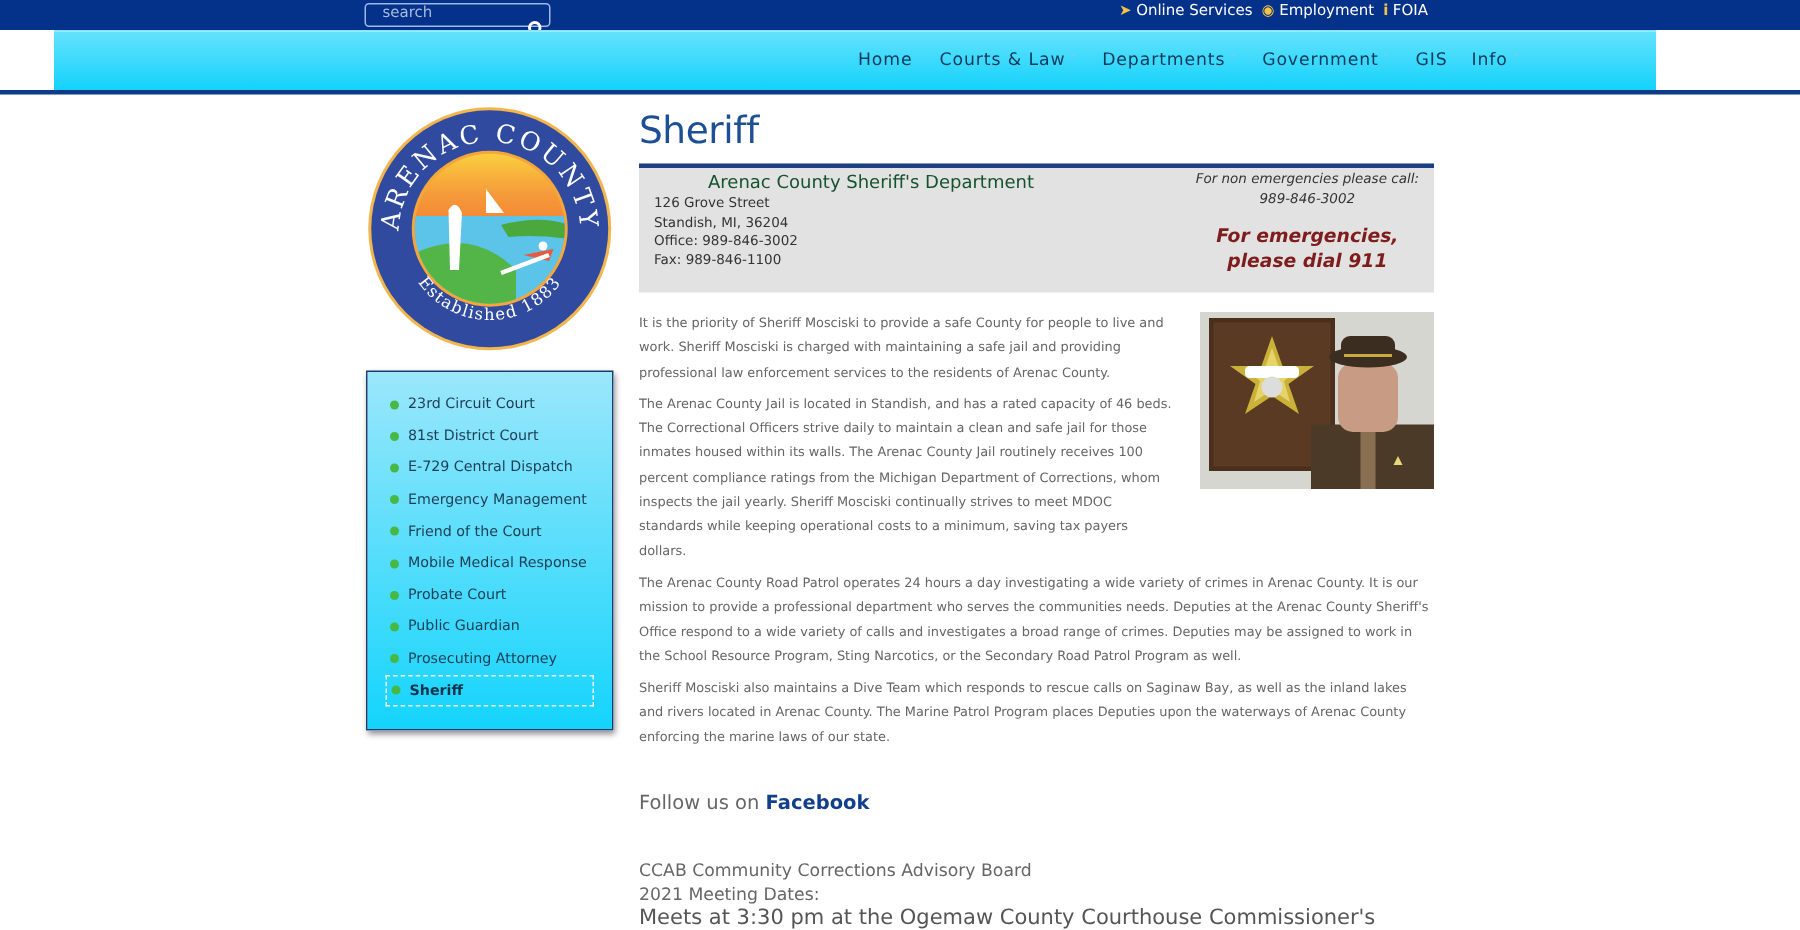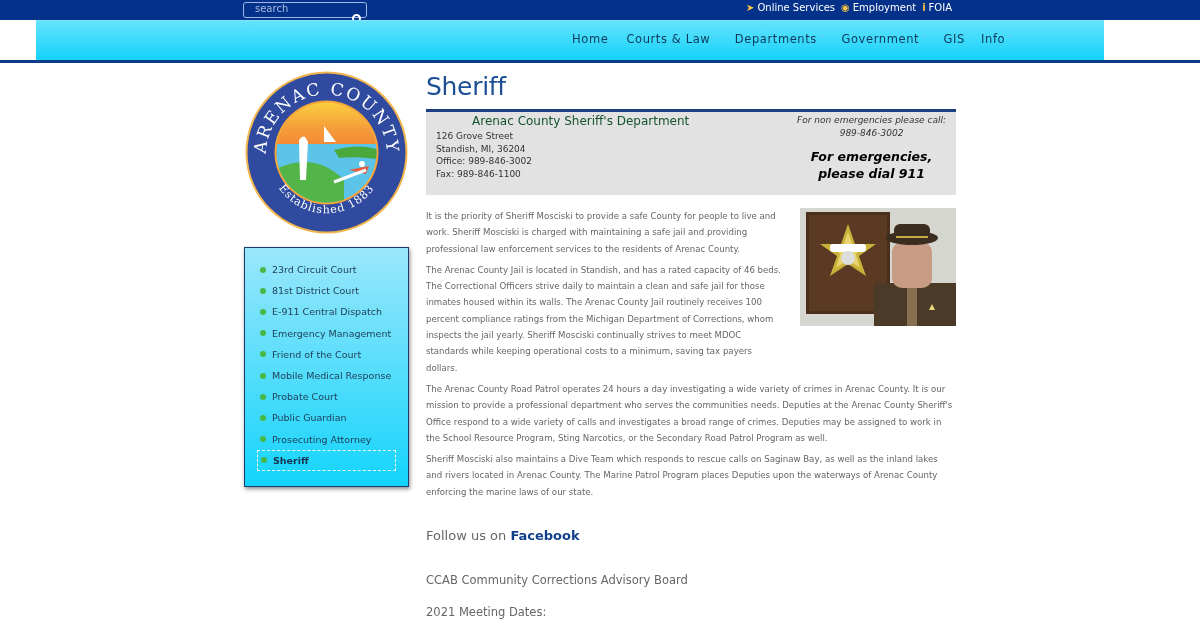--- a/index.html
+++ b/index.html
@@ -35,21 +35,21 @@
   .main { position: absolute; left: 426px; top: 72px; width: 530px; }
   .page-title { font-size: 25px; color: #1d4f95; font-weight: normal; letter-spacing: -0.3px; font-family: "DejaVu Sans", sans-serif; height: 37px; }
   .info-box { background: #e2e2e2; border-top: 3px solid #1b3f82; height: 86px; position: relative; padding: 2px 10px; }
   .dept-name { font-size: 12px; color: #14532d; margin-bottom: 2px; margin-left: 36px; }
   .info-line { font-size: 9px; color: #333; line-height: 12.5px; }
   .email { color: #2455a0; display: flex; align-items: center; gap: 3px; }
   .mail-icon { width: 9px; height: 7px; background: #f19b3c; position: relative; display: inline-block; }
   .mail-icon::after { content: ""; position: absolute; left: 1px; top: 0; width: 5px; height: 4px; border-right: 1px solid #fff; border-bottom: 1px solid #fff; transform: rotate(45deg) translate(-1px,-1px); }
   .info-right { position: absolute; right: 10px; top: 2px; text-align: center; font-style: italic; }
   .nonemerg { font-size: 9px; color: #333; line-height: 12.5px; }
-  .emerg { font-size: 12.5px; color: #000000; font-weight: bold; margin-top: 9px; line-height: 17px; }
+  .emerg { font-size: 12.5px; color: #7f1d1d; font-weight: bold; margin-top: 9px; line-height: 17px; }
 
   .content { position: relative; margin-top: 13px; }
   .sheriff-photo { position: absolute; left: 374px; top: 0; width: 156px; height: 118px; background: #d9d8d2; overflow: hidden; }
   .para { font-size: 8.6px; color: #666; line-height: 16.3px; margin-bottom: 5px; }
   .p-narrow { width: 355px; }
 
   .follow { font-size: 13px; color: #666; margin-top: 28px; }
   .follow a { color: #123f8c; font-weight: bold; text-decoration: none; }
   .ccab-title { font-size: 11.5px; color: #666; margin-top: 29px; line-height: 16px; }
   .ccab-meet { font-size: 14px; color: #555; line-height: 16px; }
@@ -147,21 +147,21 @@
   <div class="side-item">
       <span class="dot"></span>
       <span>23rd Circuit Court</span>
     </div>
   <div class="side-item">
       <span class="dot"></span>
       <span>81st District Court</span>
     </div>
   <div class="side-item">
       <span class="dot"></span>
-      <span>E-911 Central Dispatch</span>
+      <span>E-729 Central Dispatch</span>
     </div>
   <div class="side-item">
       <span class="dot"></span>
       <span>Emergency Management</span>
     </div>
   <div class="side-item">
       <span class="dot"></span>
       <span>Friend of the Court</span>
     </div>
   <div class="side-item">
@@ -229,17 +229,17 @@
     <p class="para p-narrow">The Arenac County Jail is located in Standish, and has a rated capacity of 46 beds.  The Correctional Officers strive daily to maintain a clean and safe jail for those inmates housed within its walls.  The Arenac County Jail routinely receives 100 percent compliance ratings from the Michigan Department of Corrections, whom inspects the jail yearly.  Sheriff Mosciski continually strives to meet MDOC standards while keeping operational costs to a minimum, saving tax payers dollars.</p>
     <p class="para">The Arenac County Road Patrol operates 24 hours a day investigating a wide variety of crimes in Arenac County. It is our mission to provide a professional department who serves the communities needs. Deputies at the Arenac County Sheriff's Office respond to a wide variety of calls and investigates a broad range of crimes. Deputies may be assigned to work in the School Resource Program, Sting Narcotics, or the Secondary Road Patrol Program as well.</p>
     <p class="para">Sheriff Mosciski also maintains a Dive Team which responds to rescue calls on Saginaw Bay, as well as the inland lakes and rivers located in Arenac County.  The Marine Patrol Program places Deputies upon the waterways of Arenac County enforcing the marine laws of our state.</p>
 
     <div class="follow">
       <span>Follow us on</span>
       <a>Facebook</a>
     </div>
 
     <div class="ccab-title">CCAB Community Corrections Advisory Board</div>
-    <div class="ccab-title" style="margin-top:16px">2021 Meeting Dates:</div>
+    <div class="ccab-title" style="margin-top:0">2021 Meeting Dates:</div>
     <div class="ccab-meet">Meets at 3:30 pm at the Ogemaw County Courthouse Commissioner's Room A</div>
 
   </div>
 </div>
 
 </body></html>

